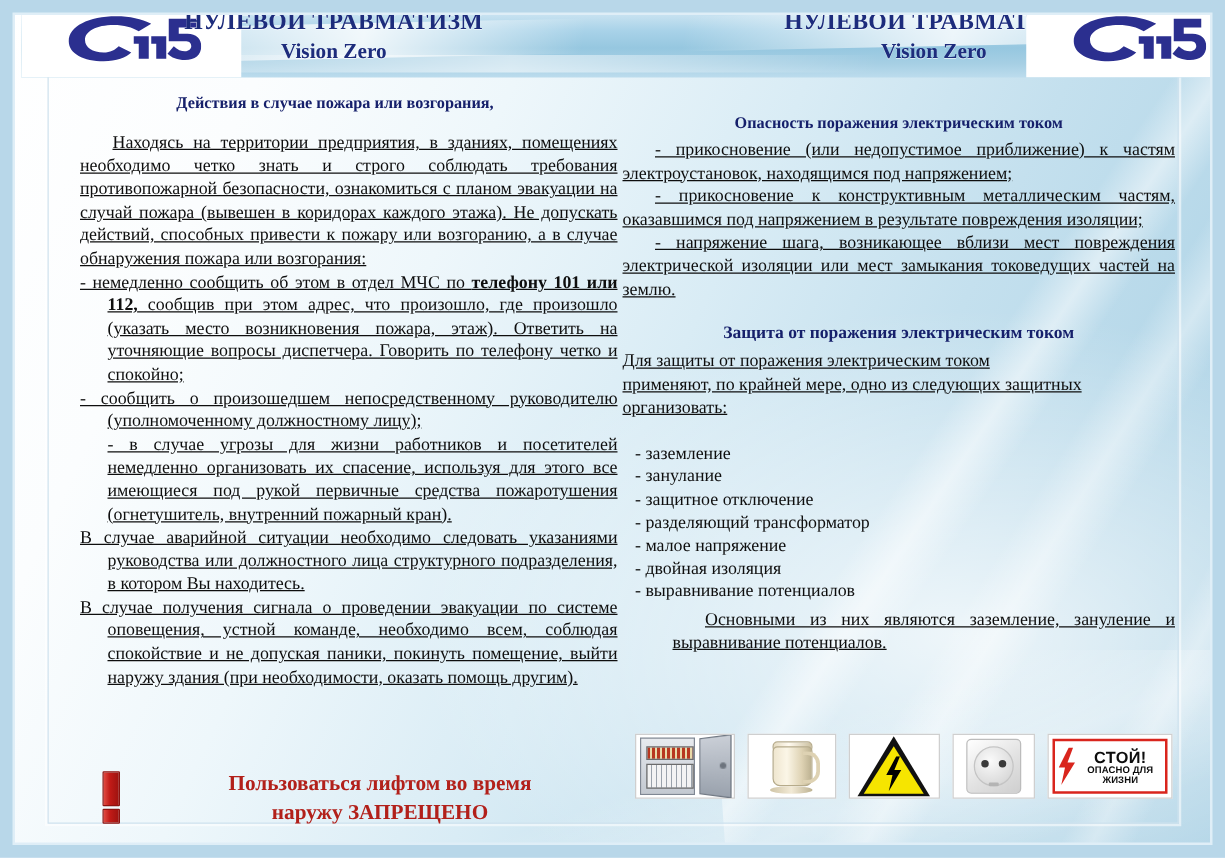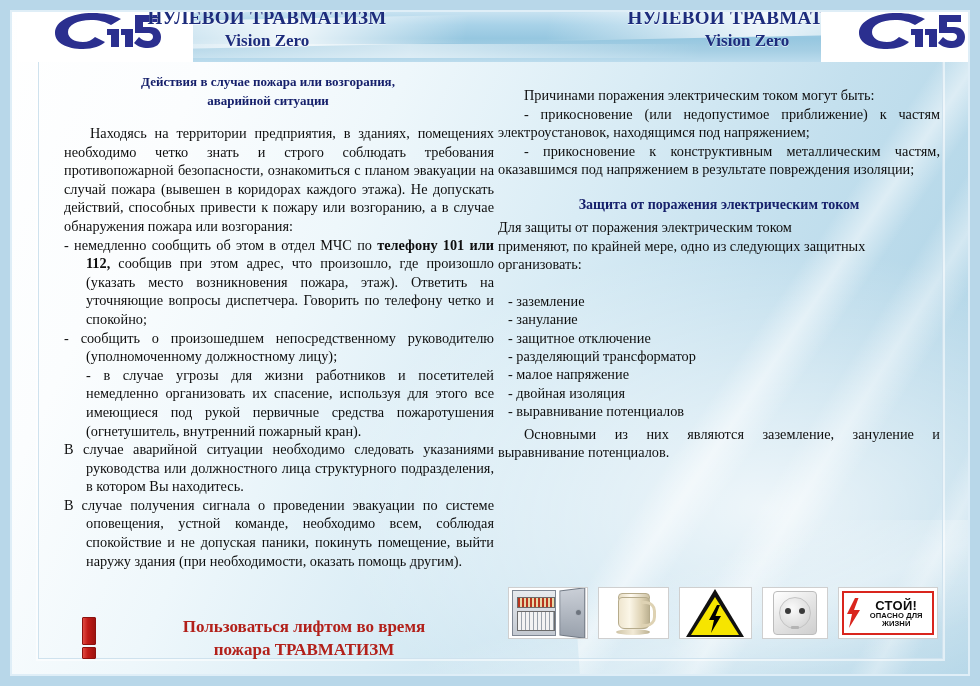--- a/index.html
+++ b/index.html
@@ -68,20 +68,21 @@
   .sec-title{
     text-align:center;font-weight:bold;color:#16206b;
     font-family:"Liberation Serif", serif;font-size:13px;line-height:19px;
     margin:0 0 4px 0;
   }
   .sec-title.small{font-size:14px;}
   p.body{
     margin:0;font-size:14.3px;line-height:18.6px;color:#0e0e0e;
     text-align:justify;text-justify:inter-word;
     font-family:"Liberation Serif", serif;
+    text-decoration:underline;
   }
   .ind-hang2{padding-left:44px;text-indent:-22px;}
   .ind-first{text-indent:26px;}
   .ind-block{padding-left:22px;}
   .b{font-weight:bold;}
   .center{text-align:center;}
   .list-item{font-size:14.3px;line-height:18.4px;padding-left:10px;color:#0e0e0e;}
 
   
   .warn{position:absolute;left:78px;top:615px;width:420px;z-index:15;
@@ -200,21 +201,20 @@
           <path d="M72 20 L84 20 L84 38 L76 38 L76 26 L72 26 Z"></path>
           <path d="M86 6 L108 6 L108 13 L94 13 L94 18 L101 18 C108 18 112 22 112 28 C112 35 107 39 99 39 C93 39 88 37 85 34 L90 28 C93 31 96 32 99 32 C102 32 104 30 104 28 C104 25 102 24 99 24 L86 24 Z"></path>
         </g>
       </svg>
     </div>
   </div>
 
   <div class="col col-left">
     <div class="sec-title">
       <div>Действия в случае пожара или возгорания,</div>
-      <div>аварийной ситуации</div>
     </div>
 
     <p class="body ind-block ind-first" style="margin-top:14px;">Находясь на территории предприятия, в зданиях, помещениях необходимо четко знать и строго соблюдать требования противопожарной безопасности, ознакомиться с планом эвакуации на случай пожара (вывешен в коридорах каждого этажа). Не допускать действий, способных привести к пожару или возгоранию, а в случае обнаружения пожара или возгорания:</p>
 
     <p class="body ind-hang2" style="margin-top:0;"><span>- немедленно сообщить об этом в отдел МЧС по </span><span class="b">телефону 101 или 112,</span><span> сообщив при этом адрес, что произошло, где произошло (указать место возникновения пожара, этаж). Ответить на уточняющие вопросы диспетчера. Говорить по телефону четко и спокойно;</span></p>
 
     <p class="body ind-hang2">- сообщить о произошедшем непосредственному руководителю (уполномоченному должностному лицу);</p>
 
     <p class="body" style="padding-left:44px;">- в случае угрозы для жизни работников и посетителей немедленно организовать их спасение, используя для этого все имеющиеся под рукой первичные средства пожаротушения (огнетушитель, внутренний пожарный кран).</p>
 
@@ -223,47 +223,48 @@
     <p class="body ind-hang2">В случае получения сигнала о проведении эвакуации по системе оповещения, устной команде, необходимо всем, соблюдая спокойствие и не допуская паники, покинуть помещение, выйти  наружу здания (при необходимости, оказать помощь другим).</p>
   </div>
 
   <div class="warn">
     <div class="warn-ico">
       <div class="bar"></div>
       <div class="dot"></div>
     </div>
     <div class="warn-txt">
       <div>Пользоваться лифтом во время</div>
-      <div>пожара ТРАВМАТИЗМ</div>
+      <div>наружу ЗАПРЕЩЕНО</div>
     </div>
   </div>
 
   <div class="col col-right">
-
-    <p class="body ind-first" style="margin-top:14px;">Причинами поражения электрическим током могут быть:</p>
+    <div class="sec-title" style="margin-top:16px;">Опасность поражения электрическим током</div>
+
     <p class="body ind-first">- прикосновение (или недопустимое приближение) к частям электроустановок, находящимся под напряжением;</p>
     <p class="body ind-first">- прикосновение к конструктивным металлическим частям, оказавшимся под напряжением в результате повреждения изоляции;</p>
+    <p class="body ind-first">-  напряжение шага, возникающее вблизи мест повреждения электрической изоляции или мест замыкания токоведущих частей на землю.</p>
 
     <div class="sec-title small" style="margin-top:16px;">Защита от поражения электрическим током</div>
 
     <p class="body center">Для защиты от поражения электрическим током</p>
     <p class="body center">применяют, по крайней мере, одно из следующих защитных</p>
     <p class="body center">организовать:</p>
 
     <div class="measures" style="margin-top:18px;">
       <div class="list-item">- заземление</div>
       <div class="list-item">- занулание</div>
       <div class="list-item">- защитное отключение</div>
       <div class="list-item">- разделяющий трансформатор</div>
       <div class="list-item">- малое напряжение</div>
       <div class="list-item">- двойная изоляция</div>
       <div class="list-item">- выравнивание потенциалов</div>
     </div>
 
-    <p class="body ind-first" style="margin-top:4px;">Основными из них являются заземление, зануление и выравнивание потенциалов.</p>
+    <p class="body ind-first" style="margin-top:4px;margin-left:40px;">Основными из них являются заземление, зануление и выравнивание потенциалов.</p>
   </div>
 
   <div class="strip">
 
     <div class="pic pic-panel">
       <div class="panel-body"></div>
       <div class="panel-door"></div>
     </div>
 
     <div class="pic pic-kettle">

